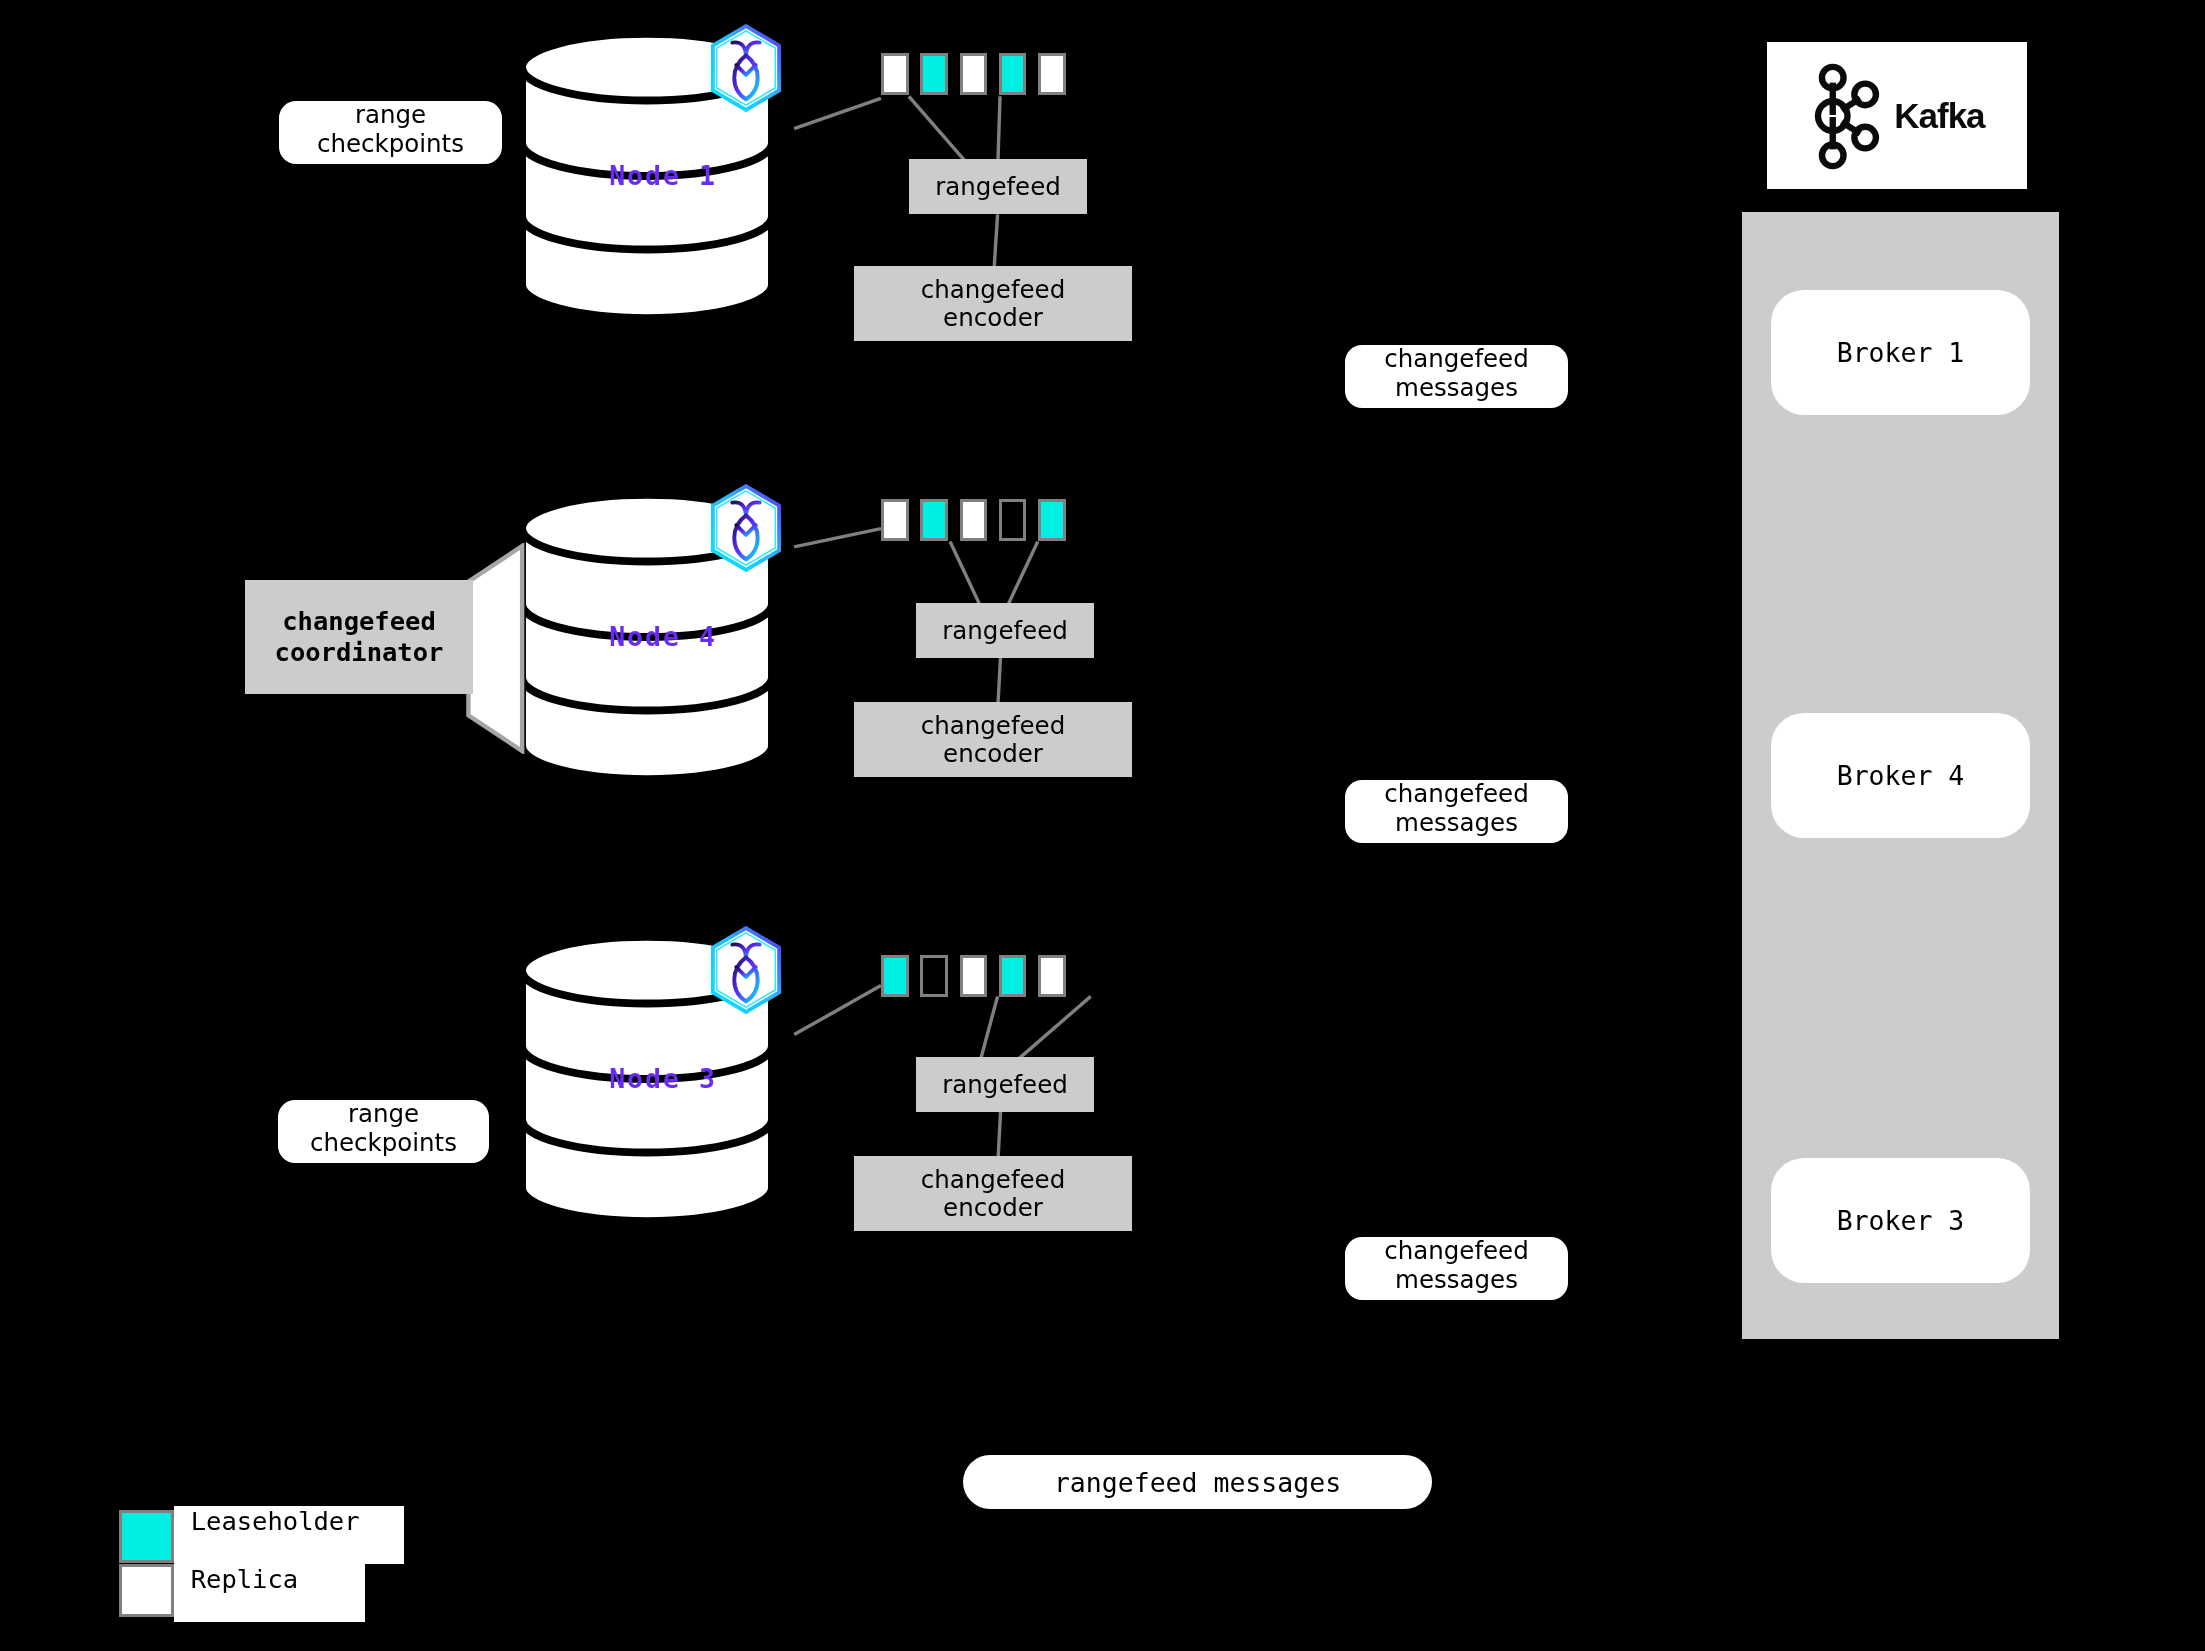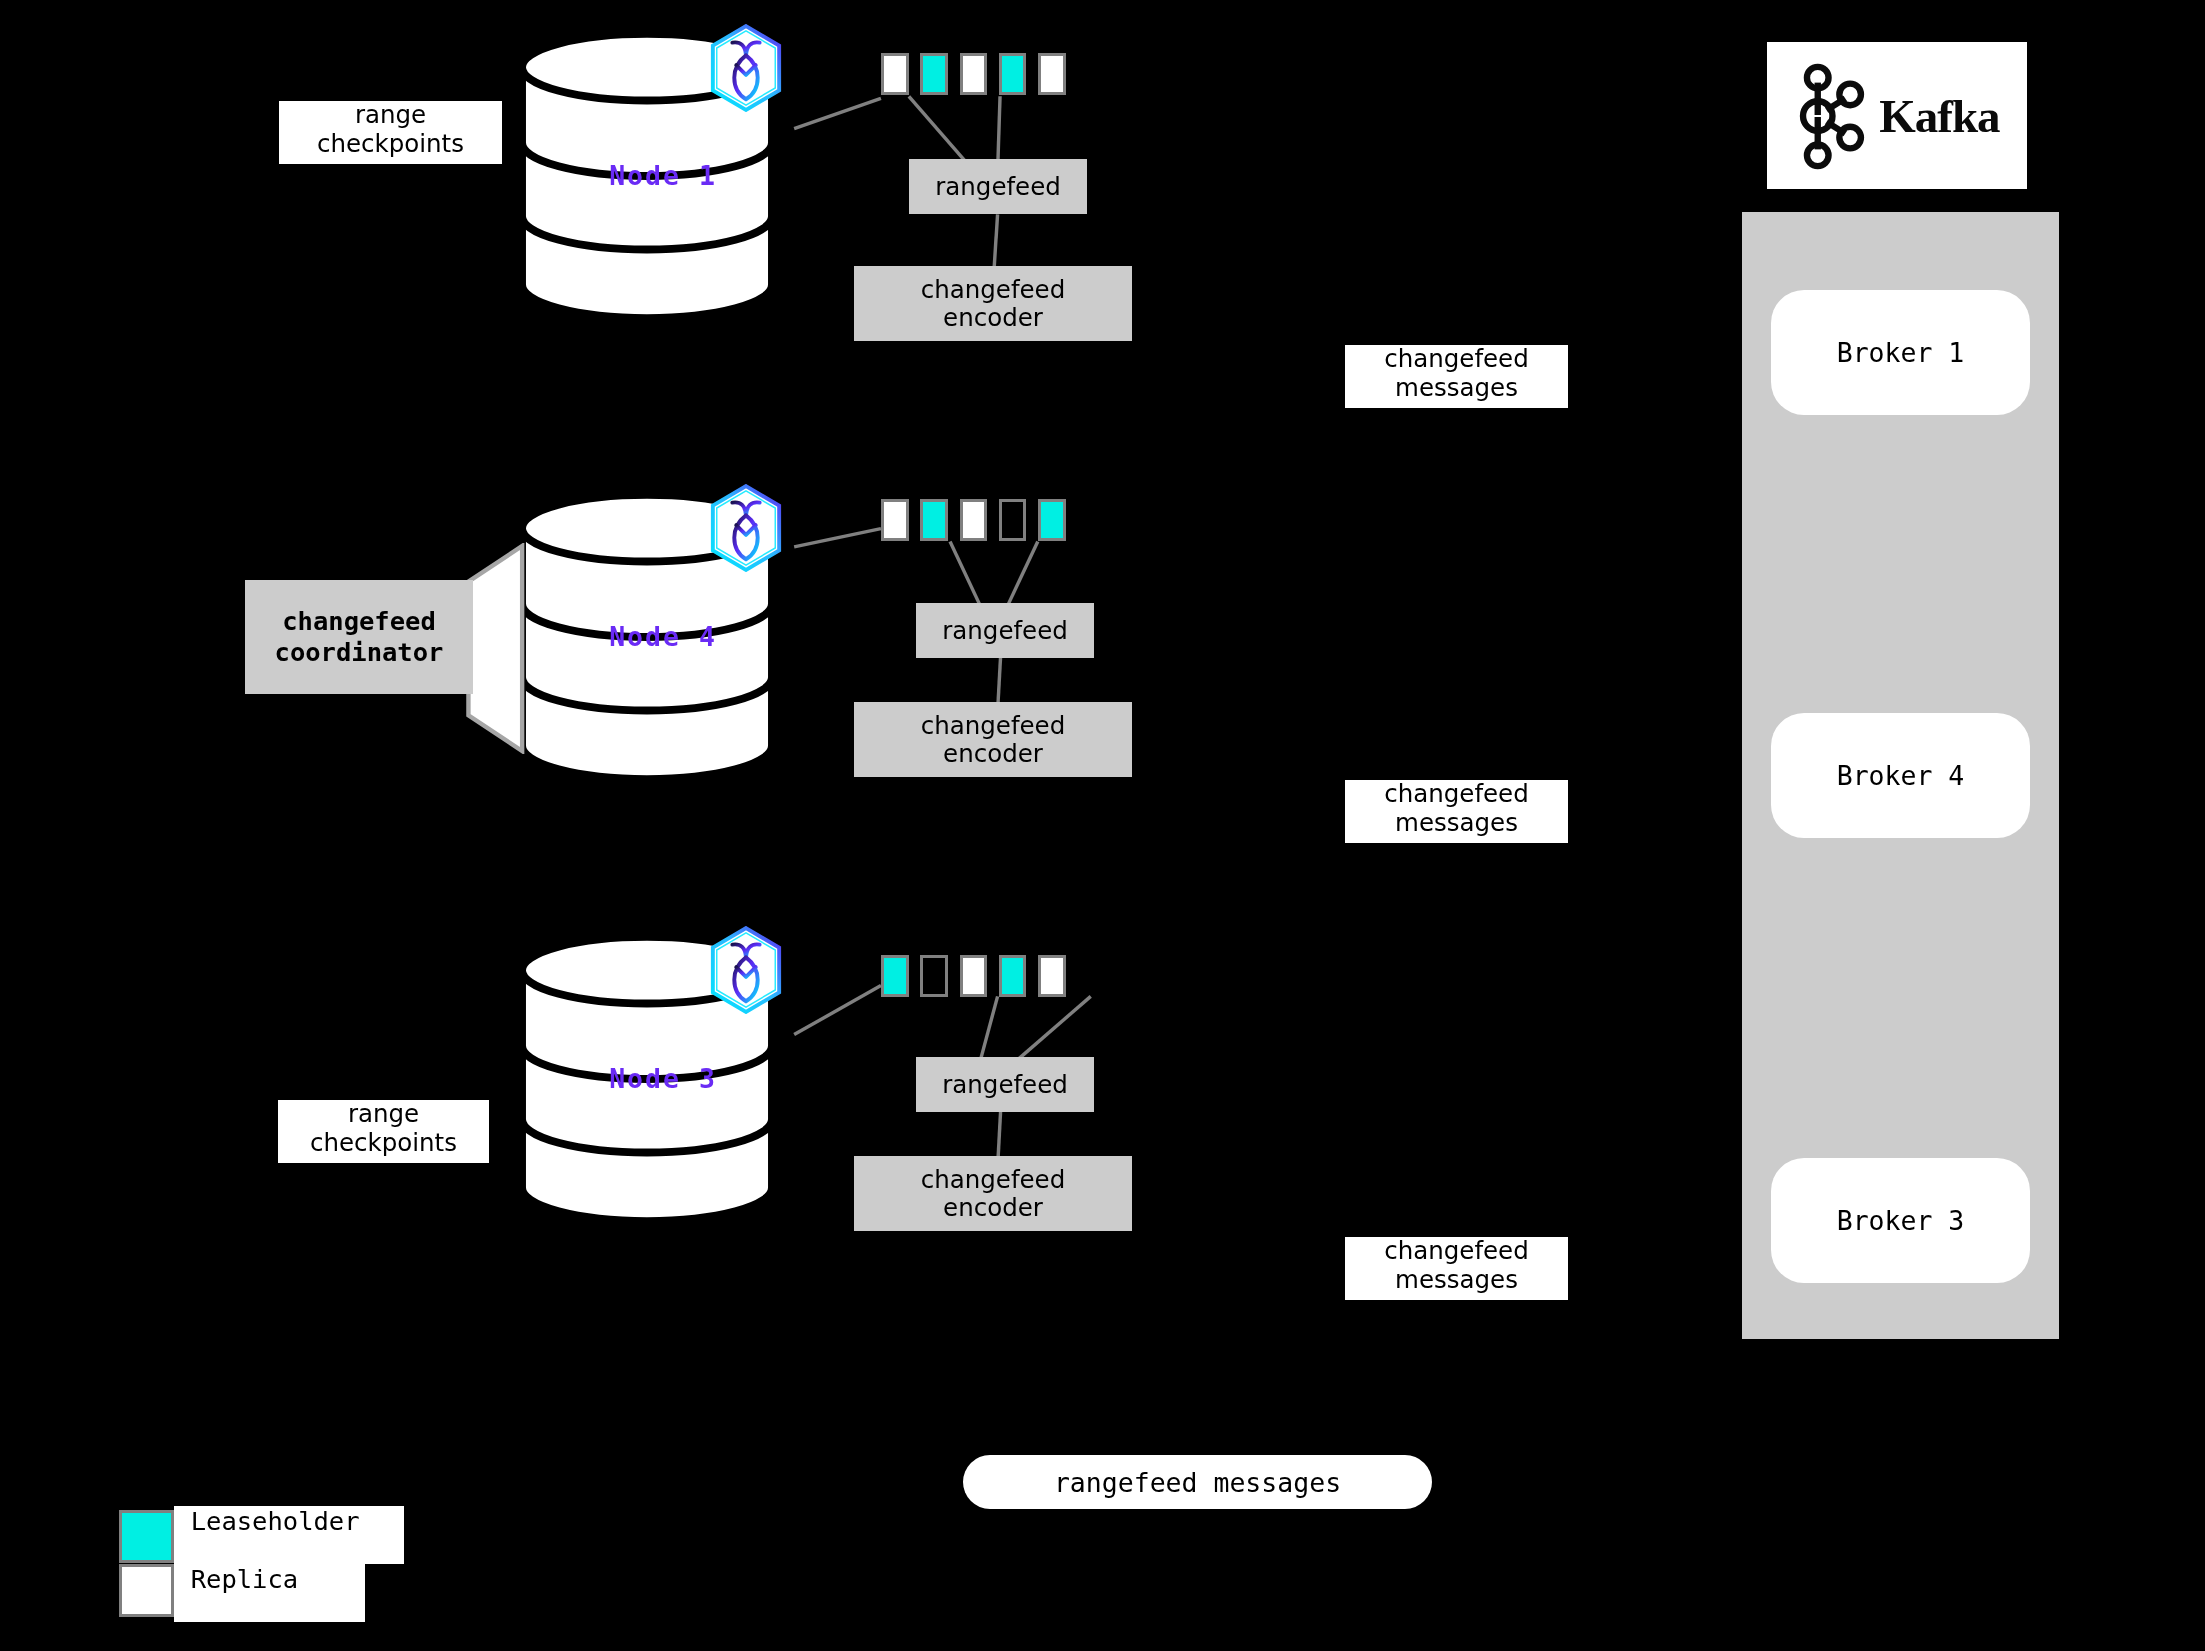--- a/index.html
+++ b/index.html
@@ -33,33 +33,33 @@
         display:flex;align-items:center;justify-content:center;
         font-family:"DejaVu Sans", sans-serif;font-size:24.5px;line-height:1.12;
         text-align:center;}
   .gbox.two-line{flex-direction:column;}
 
   
   .wbox{position:absolute;background:#ffffff;color:#000;overflow:hidden;
         display:flex;flex-direction:column;align-items:center;
         justify-content:flex-start;
         font-family:"DejaVu Sans", sans-serif;font-size:24.5px;line-height:1.18;
-        text-align:right;}
+        text-align:right;border-radius:17px;}
 
   
   .coord{position:absolute;background:#CCCCCC;color:#000;
         display:flex;flex-direction:column;align-items:center;justify-content:center;
         font-family:"DejaVu Sans Mono", monospace;font-weight:bold;font-size:25.5px;
         line-height:1.2;text-align:center;}
 
   
   .kafka-logo{position:absolute;background:#ffffff;display:flex;
       align-items:center;justify-content:center;gap:10.8px;}
-  .kafka-word{font-family:Liberation Serif, serif;font-weight:bold;
-      font-size:47px;color:#0b0b0b;letter-spacing:-1px;}
+  .kafka-word{font-family:Liberation Sans, sans-serif;font-weight:bold;
+      font-size:35px;color:#0b0b0b;letter-spacing:-1px;}
   .kafka-panel{position:absolute;background:#CCCCCC;}
   .broker{position:absolute;background:#ffffff;border-radius:33px;
       display:flex;align-items:center;justify-content:center;
       font-family:"DejaVu Sans Mono", monospace;font-size:26.5px;color:#000;}
 
   
   .pill{position:absolute;background:#ffffff;border-radius:490px;
       display:flex;align-items:center;justify-content:center;
       font-family:"DejaVu Sans Mono", monospace;font-size:26.5px;color:#000;}
 

